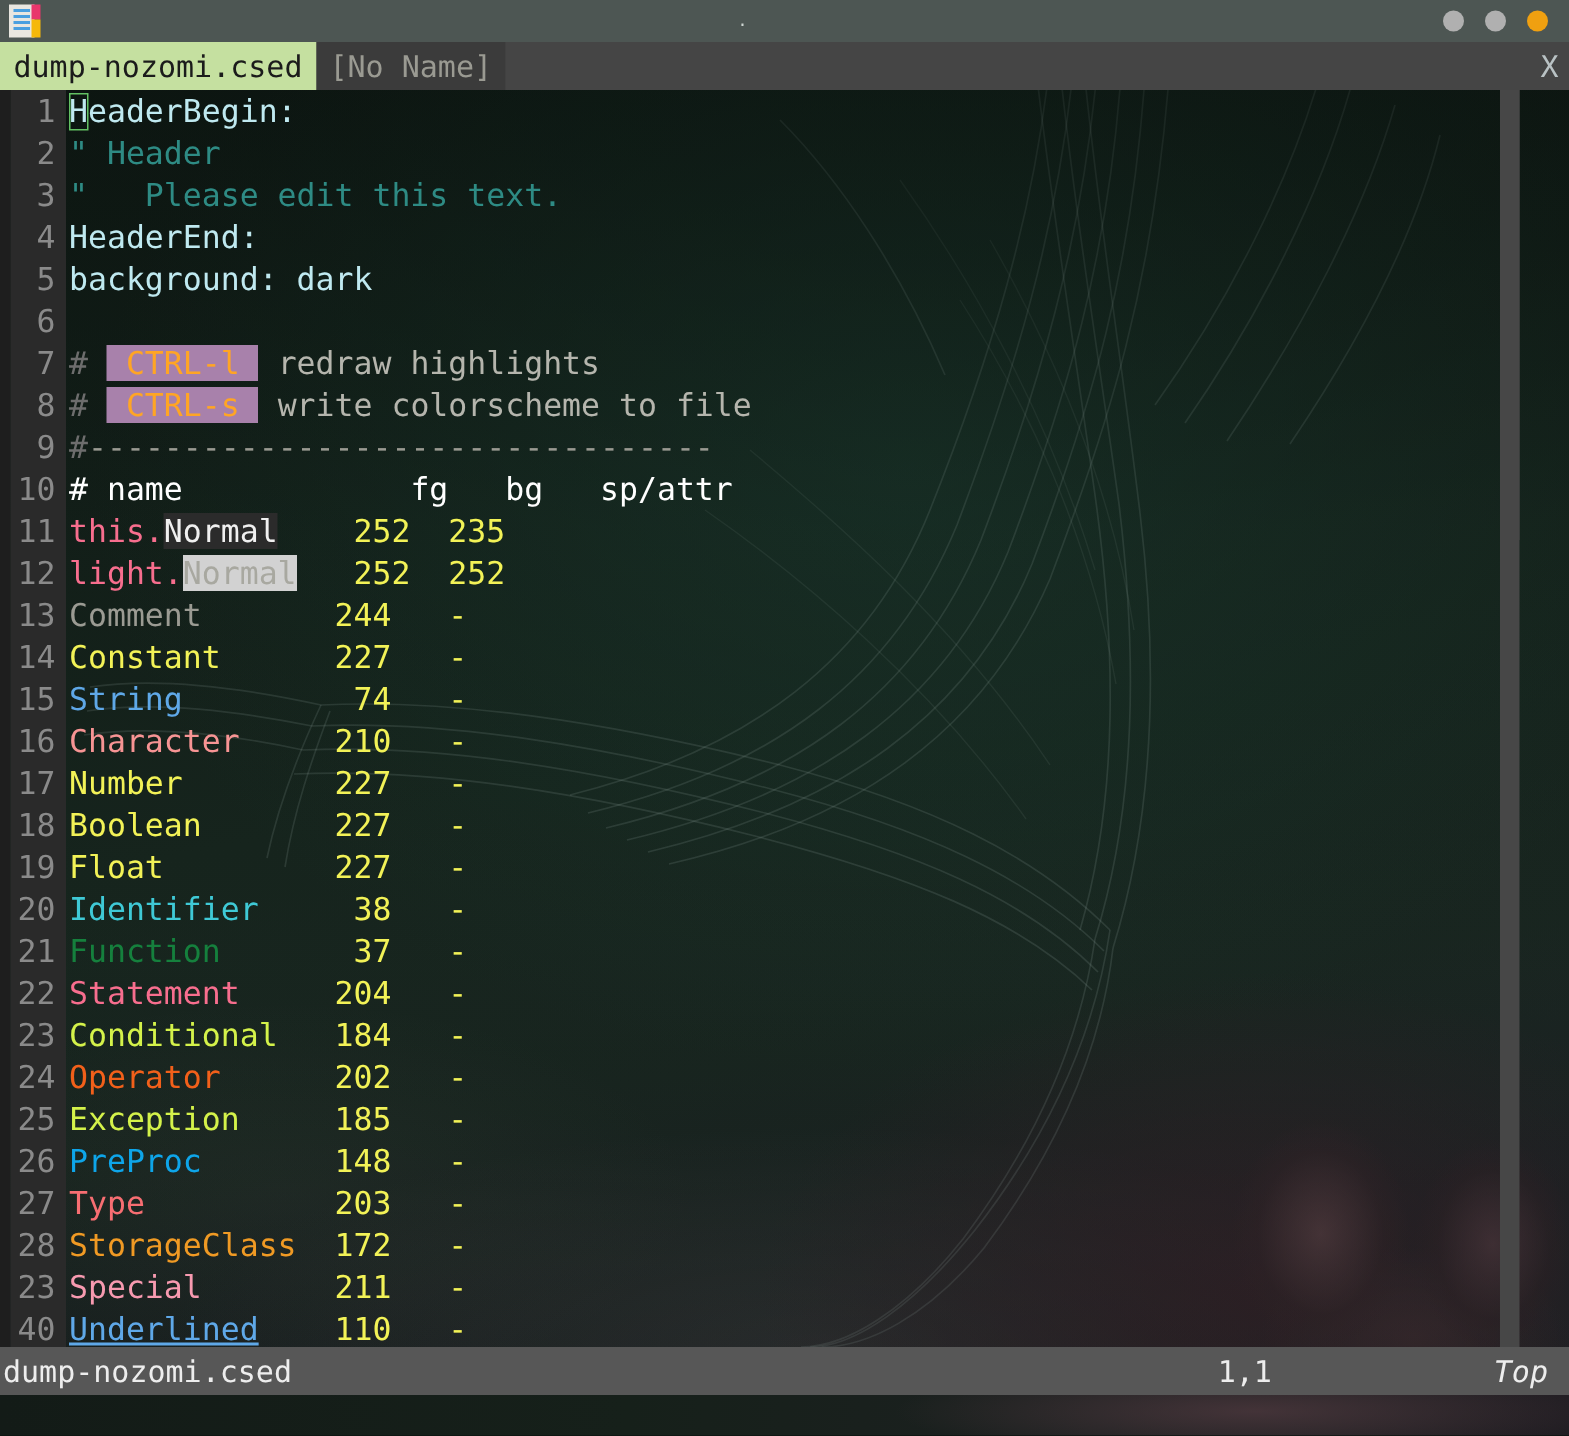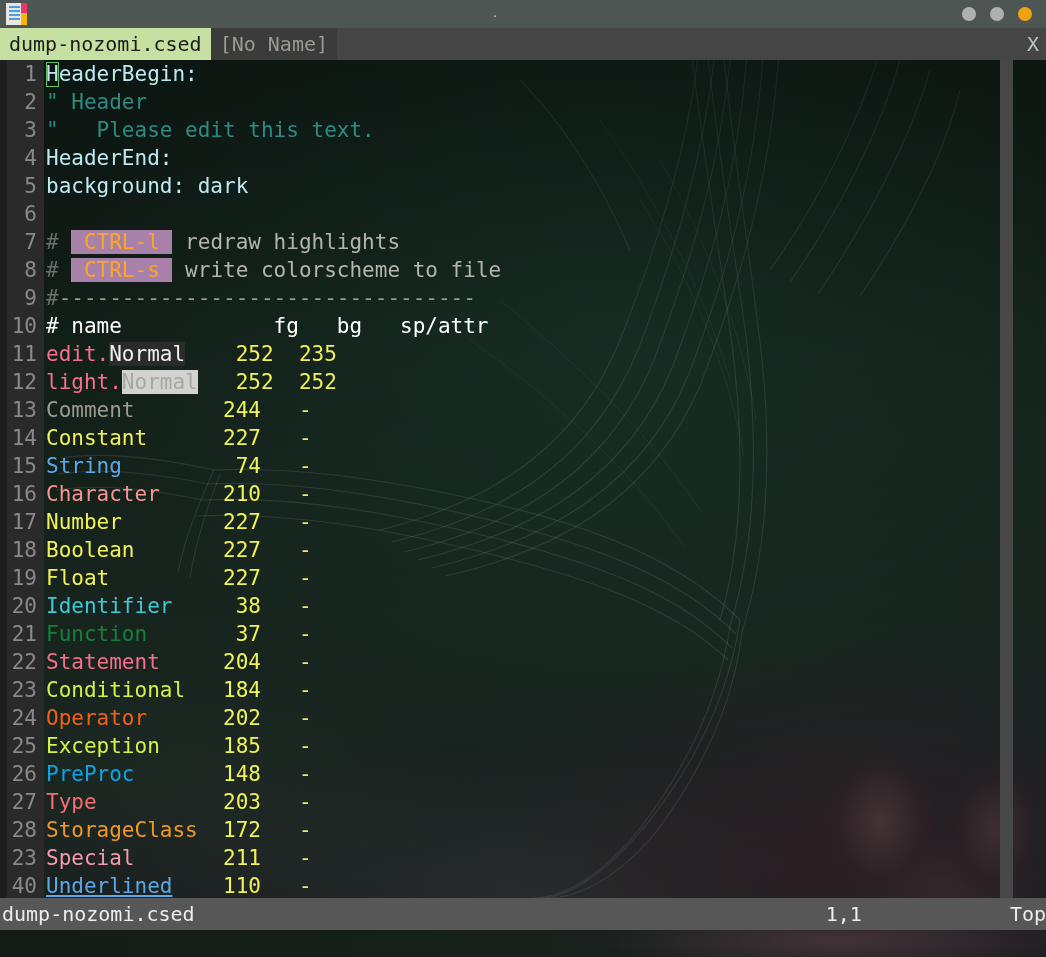--- a/index.html
+++ b/index.html
@@ -287,21 +287,21 @@
     font-family: "DejaVu Sans Mono", monospace;
     font-size: 20px;
     line-height: 32px;
     display: flex;
     align-items: center;
     box-sizing: border-box;
   }
   #sb-file { padding-left: 2px; white-space: pre; }
   #sb-spacer { flex: 1 1 auto; }
   #sb-pos { white-space: pre; margin-right: 148px; }
-  #sb-scroll { white-space: pre; padding-right: 0; }
+  #sb-scroll { white-space: pre; padding-right: 14px; font-style: italic; }
 
   
   #desktop-strip {
     position: absolute;
     top: 930px; left: 0;
     width: 1046px; height: 27px;
     background:
       radial-gradient(ellipse 300px 40px at 80% 40%, rgba(80,58,64,0.75) 0%, rgba(20,24,22,0) 80%),
       linear-gradient(90deg, #131b17 0%, #16201a 40%, #1c2020 70%, #201d22 100%);
   }
@@ -387,21 +387,21 @@
         <div class="line"><span class="lnum">1</span><span class="ltext"><span class="c-hdr">HeaderBegin:</span></span></div>
         <div class="line"><span class="lnum">2</span><span class="ltext"><span class="c-comment">" Header</span></span></div>
         <div class="line"><span class="lnum">3</span><span class="ltext"><span class="c-comment">"   Please edit this text.</span></span></div>
         <div class="line"><span class="lnum">4</span><span class="ltext"><span class="c-hdr">HeaderEnd:</span></span></div>
         <div class="line"><span class="lnum">5</span><span class="ltext"><span class="c-hdr">background: dark</span></span></div>
         <div class="line"><span class="lnum">6</span><span class="ltext"><span class="c-gray"></span></span></div>
         <div class="line"><span class="lnum">7</span><span class="ltext"><span class="c-hash"># </span><span class="c-ctrl"> CTRL-l </span><span class="c-gray"> redraw highlights</span></span></div>
         <div class="line"><span class="lnum">8</span><span class="ltext"><span class="c-hash"># </span><span class="c-ctrl"> CTRL-s </span><span class="c-gray"> write colorscheme to file</span></span></div>
         <div class="line"><span class="lnum">9</span><span class="ltext"><span class="c-hash">#</span><span class="c-dash">---------------------------------</span></span></div>
         <div class="line"><span class="lnum">10</span><span class="ltext"><span class="c-name"># name         </span><span class="c-name">   fg   bg   sp/attr</span></span></div>
-        <div class="line"><span class="lnum">11</span><span class="ltext"><span class="c-key">edit.</span><span class="sw-dark">Normal</span><span class="c-gray">    </span><span class="c-num">252</span><span class="c-gray">  </span><span class="c-num">235</span></span></div>
+        <div class="line"><span class="lnum">11</span><span class="ltext"><span class="c-key">this.</span><span class="sw-dark">Normal</span><span class="c-gray">    </span><span class="c-num">252</span><span class="c-gray">  </span><span class="c-num">235</span></span></div>
         <div class="line"><span class="lnum">12</span><span class="ltext"><span class="c-key">light.</span><span class="sw-light">Normal</span><span class="c-gray">   </span><span class="c-num">252</span><span class="c-gray">  </span><span class="c-num">252</span></span></div>
         <div class="line"><span class="lnum">13</span><span class="ltext"><span class="g-comment">Comment</span><span class="c-gray">       </span><span class="c-num">244</span><span class="c-gray">   </span><span class="c-dashcell">-</span></span></div>
         <div class="line"><span class="lnum">14</span><span class="ltext"><span class="g-constant">Constant</span><span class="c-gray">      </span><span class="c-num">227</span><span class="c-gray">   </span><span class="c-dashcell">-</span></span></div>
         <div class="line"><span class="lnum">15</span><span class="ltext"><span class="g-string">String</span><span class="c-gray">         </span><span class="c-num">74</span><span class="c-gray">   </span><span class="c-dashcell">-</span></span></div>
         <div class="line"><span class="lnum">16</span><span class="ltext"><span class="g-character">Character</span><span class="c-gray">     </span><span class="c-num">210</span><span class="c-gray">   </span><span class="c-dashcell">-</span></span></div>
         <div class="line"><span class="lnum">17</span><span class="ltext"><span class="g-number">Number</span><span class="c-gray">        </span><span class="c-num">227</span><span class="c-gray">   </span><span class="c-dashcell">-</span></span></div>
         <div class="line"><span class="lnum">18</span><span class="ltext"><span class="g-boolean">Boolean</span><span class="c-gray">       </span><span class="c-num">227</span><span class="c-gray">   </span><span class="c-dashcell">-</span></span></div>
         <div class="line"><span class="lnum">19</span><span class="ltext"><span class="g-float">Float</span><span class="c-gray">         </span><span class="c-num">227</span><span class="c-gray">   </span><span class="c-dashcell">-</span></span></div>
         <div class="line"><span class="lnum">20</span><span class="ltext"><span class="g-identifier">Identifier</span><span class="c-gray">     </span><span class="c-num">38</span><span class="c-gray">   </span><span class="c-dashcell">-</span></span></div>
         <div class="line"><span class="lnum">21</span><span class="ltext"><span class="g-function">Function</span><span class="c-gray">       </span><span class="c-num">37</span><span class="c-gray">   </span><span class="c-dashcell">-</span></span></div>

